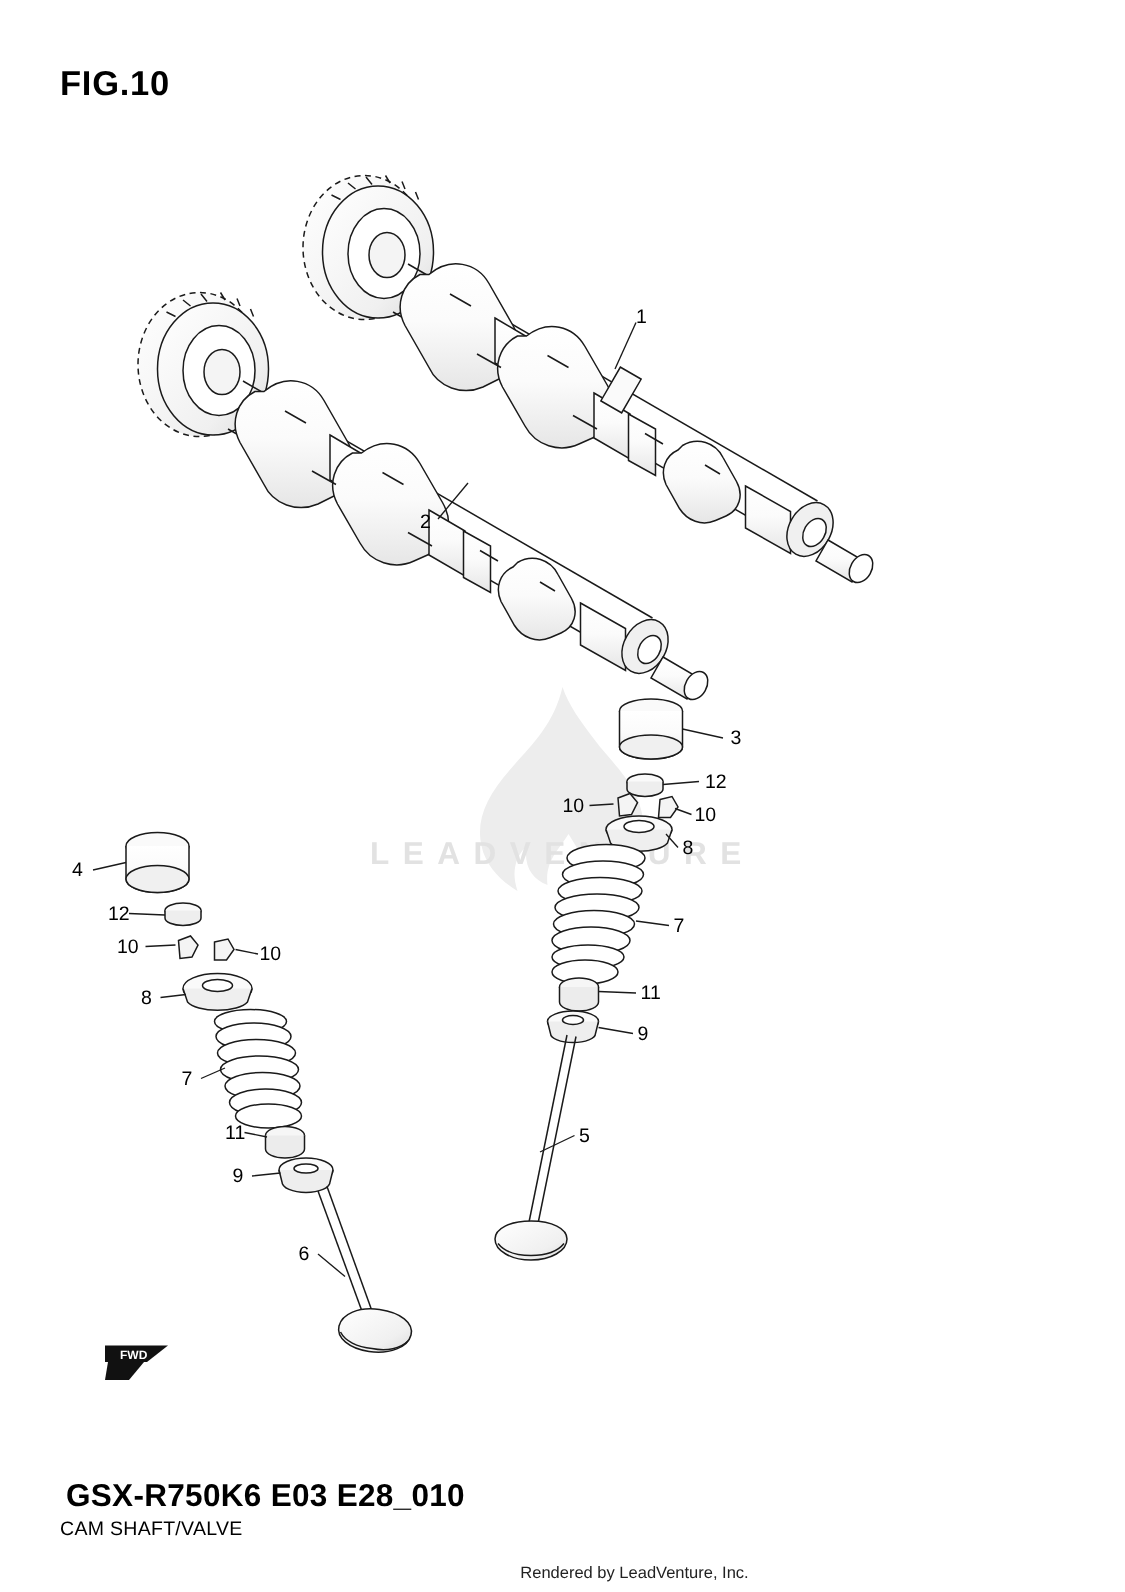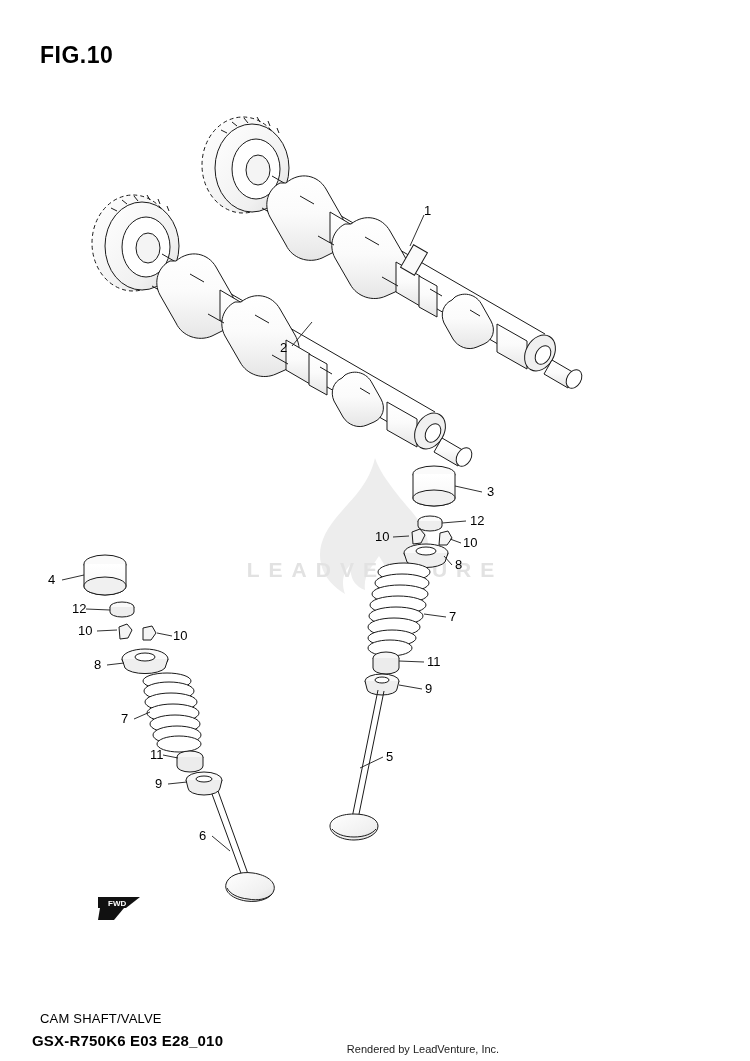--- a/index.html
+++ b/index.html
@@ -48,26 +48,25 @@
     color: #e2e2e2;
     font-weight: bold;
   }
   .diagram-svg {
     position: absolute;
     left: 0;
     top: 0;
   }
   .footer-model {
     position: absolute;
-    left: 32px;
+    left: 44px;
     top: 986px;
-    font-size: 15px;
+    font-size: 21px;
     font-weight: bold;
     letter-spacing: 0.2px;
-    margin-top: 46px;
   }
   .footer-section {
     position: absolute;
     left: 40px;
     top: 1011px;
     font-size: 13px;
     font-weight: normal;
     letter-spacing: 0.2px;
   }
   .footer-credit {
@@ -75,21 +74,21 @@
     left: 0;
     top: 1043px;
     width: 750px;
     text-align: center;
     font-size: 11px;
     color: #222;
     padding-left: 48px;
   }
   .fwd-badge {
     position: absolute;
-    left: 96px;
+    left: 68px;
     top: 893px;
     width: 46px;
     height: 30px;
   }
   .callout {
     position: absolute;
     font-size: 13px;
     color: #000;
   }
 </style>

